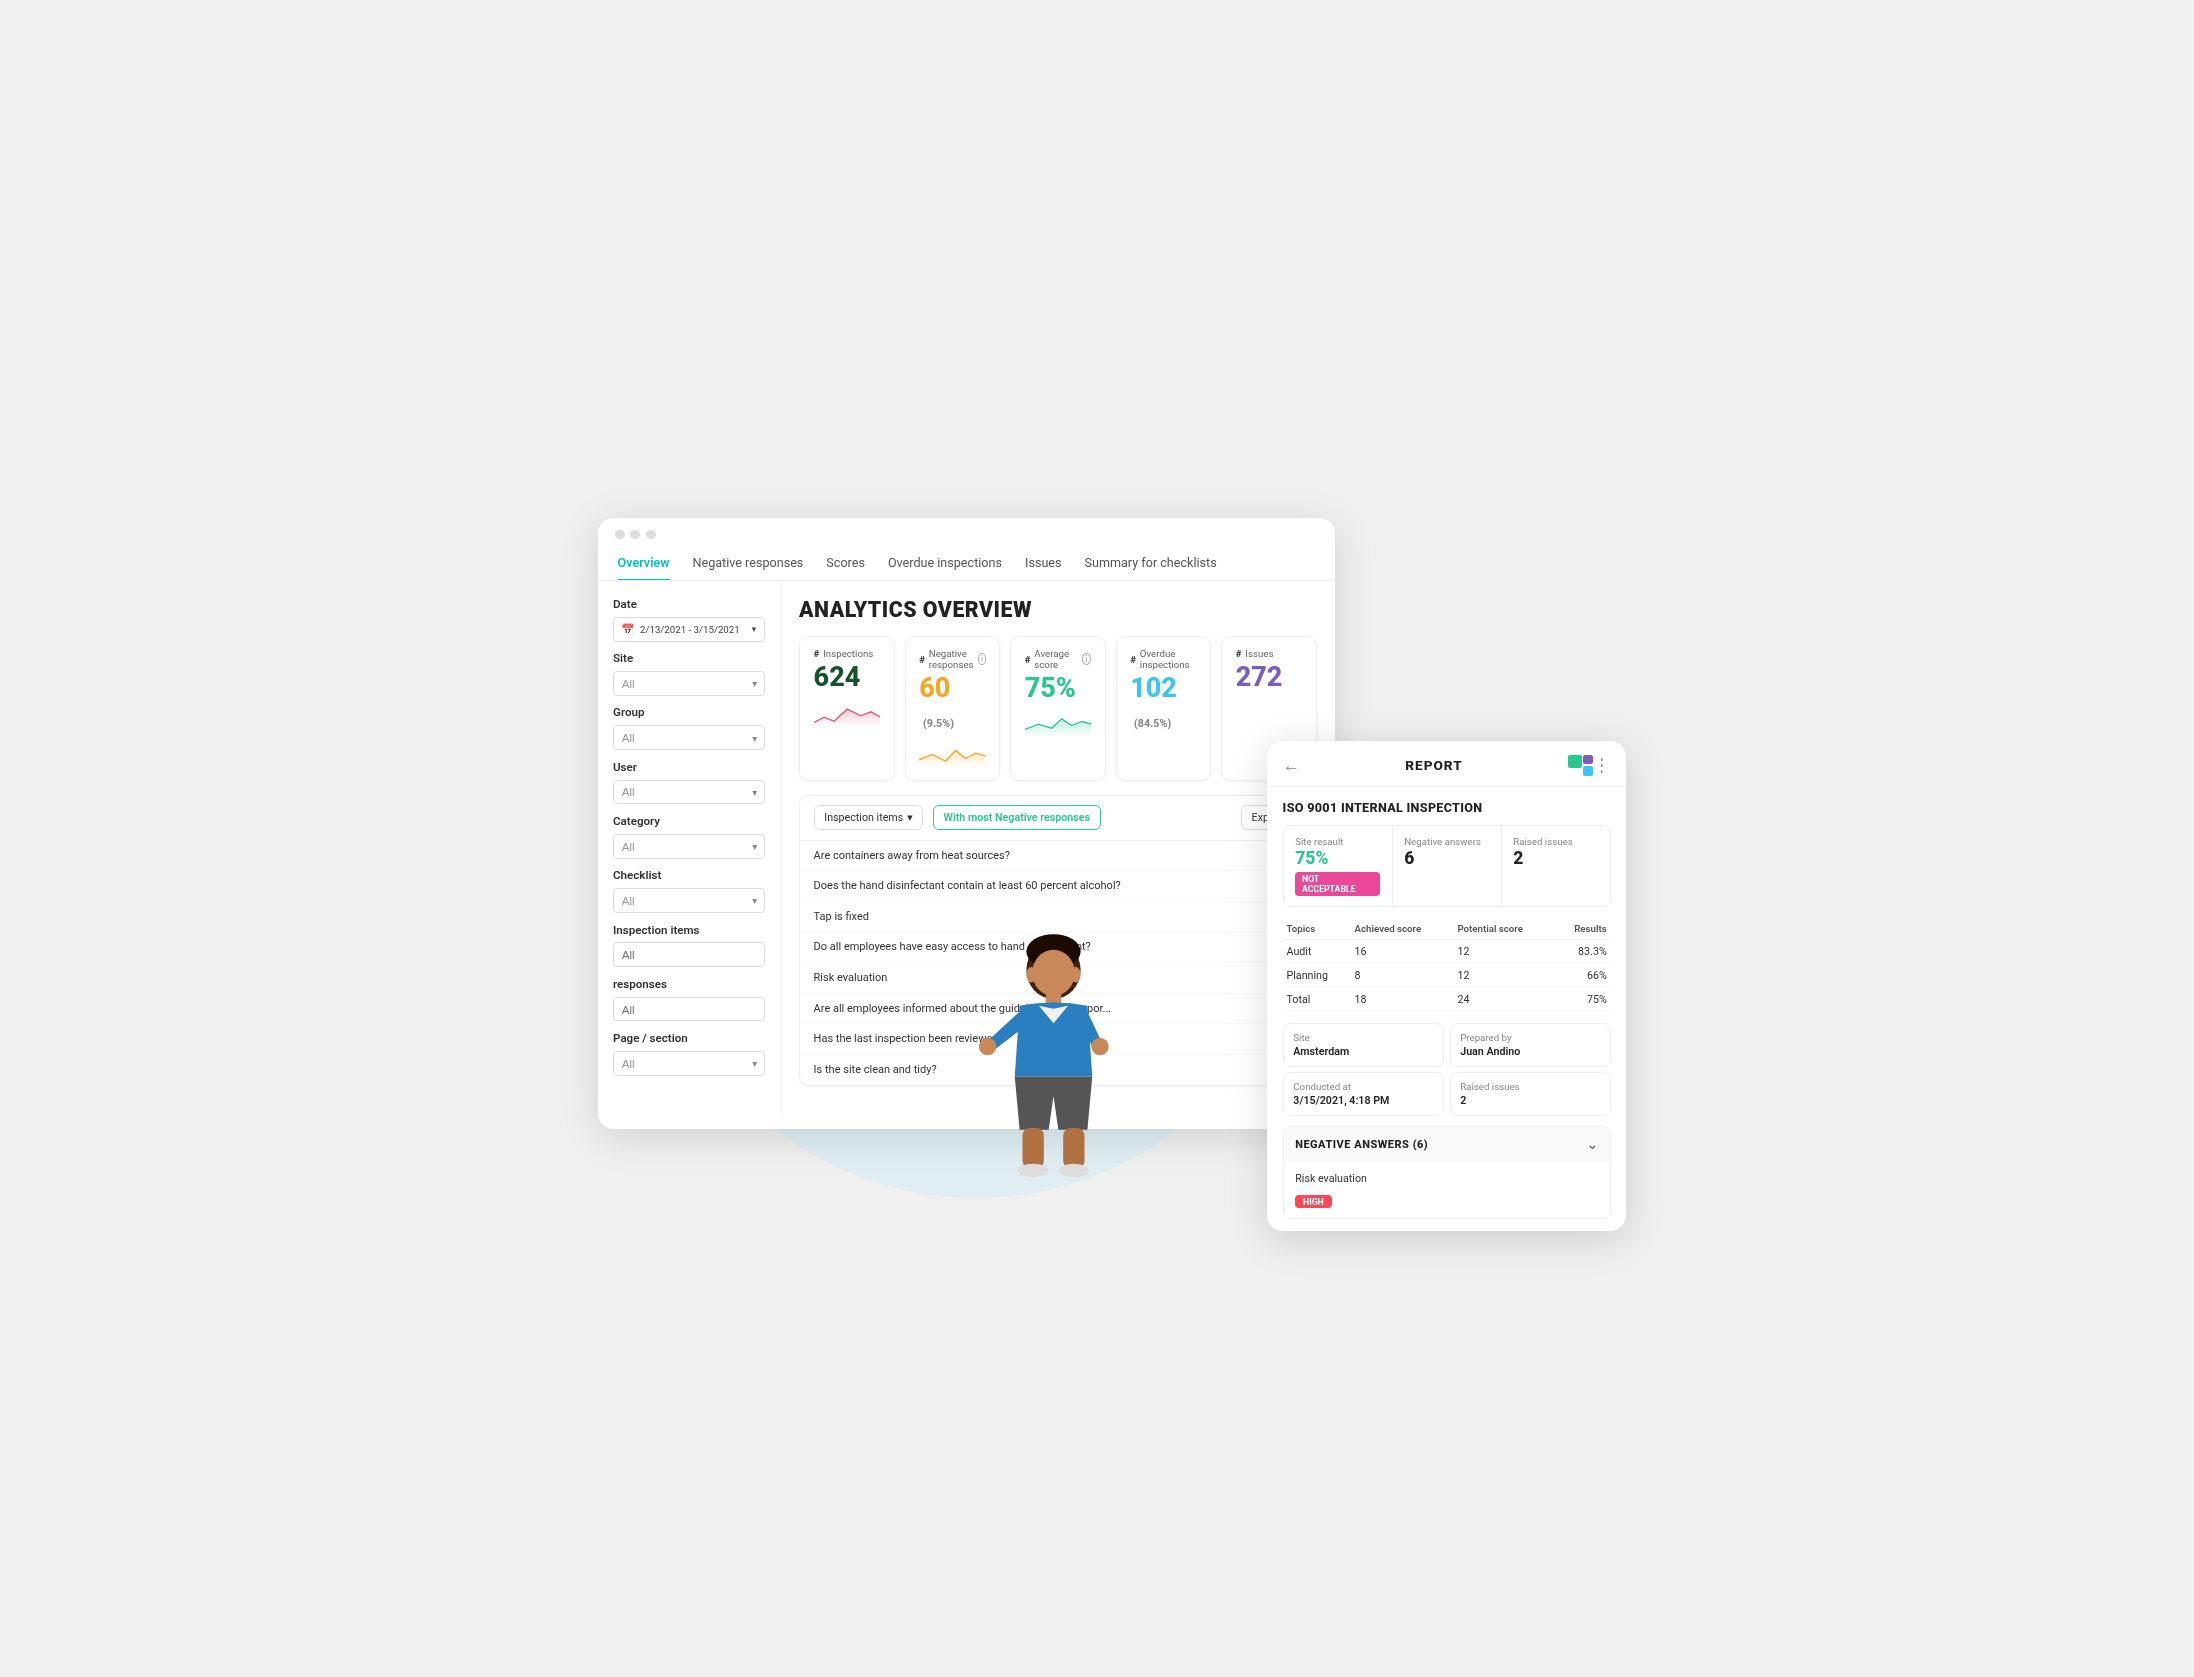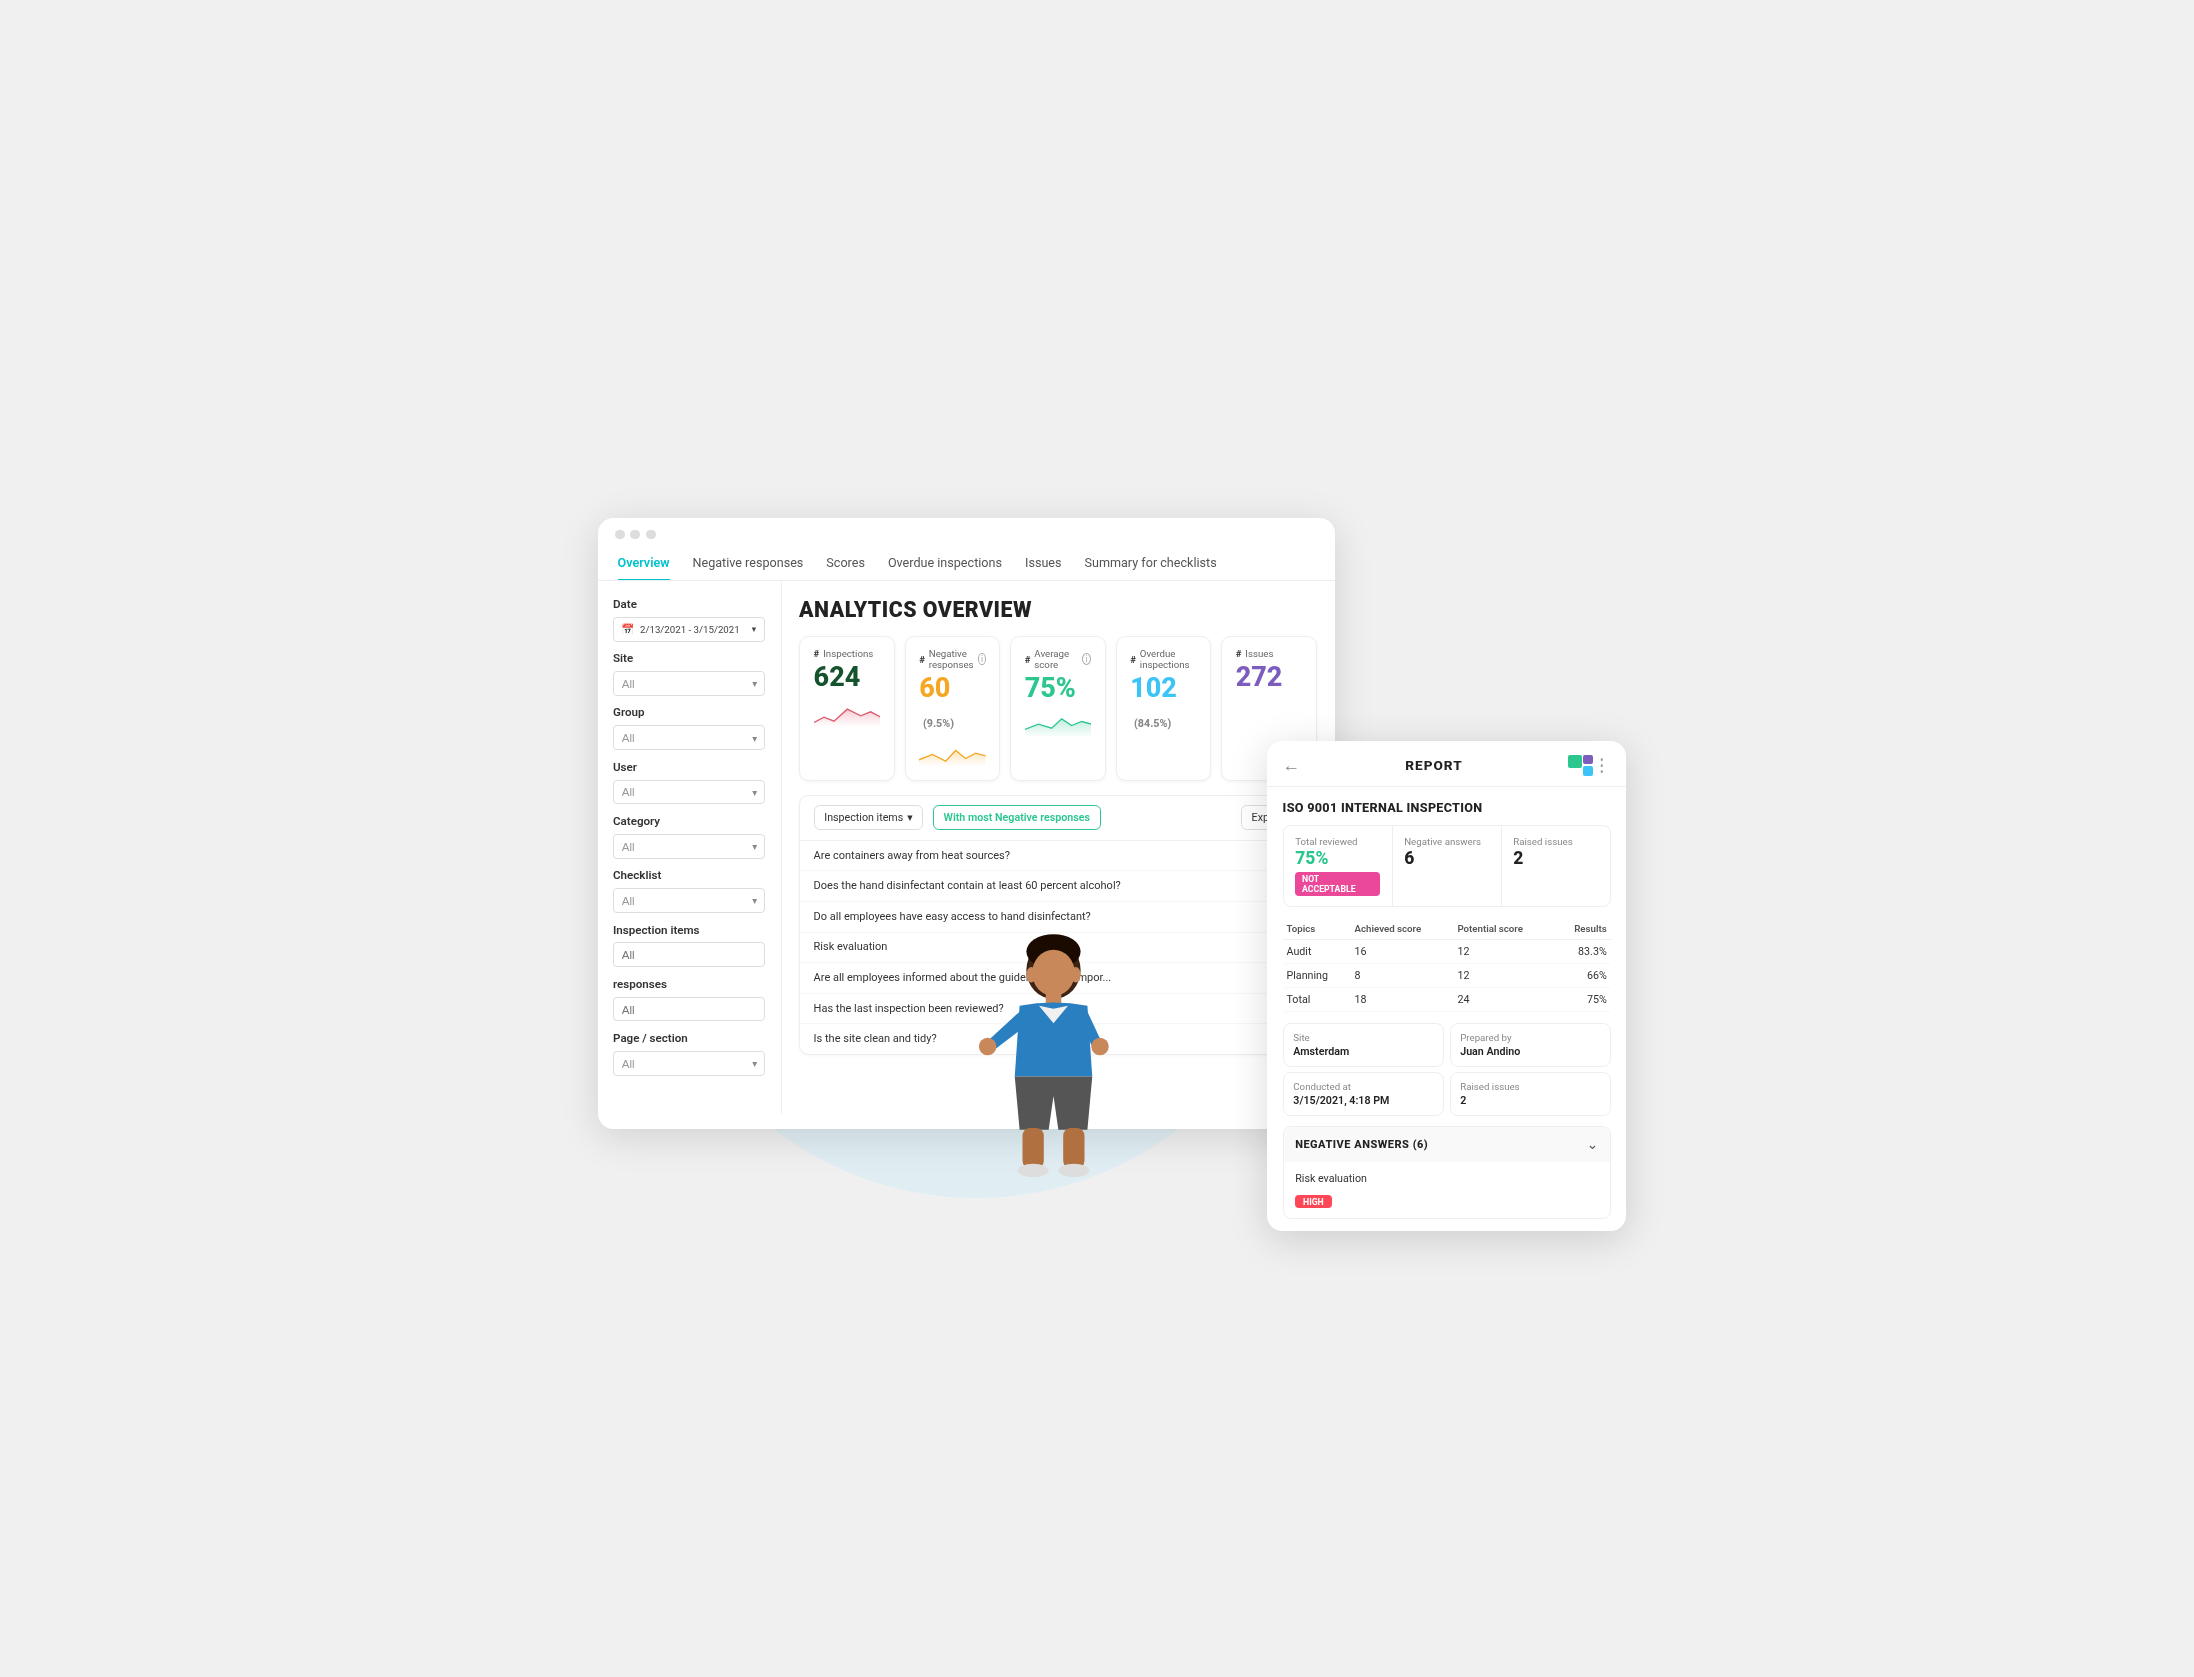--- a/index.html
+++ b/index.html
@@ -647,20 +647,24 @@
 
           <div class="table-row">
             <span>Are containers away from heat sources?</span>
             <span class="table-row-num">1</span>
           </div>
           <div class="table-row">
             <span>Does the hand disinfectant contain at least 60 percent alcohol?</span>
             <span class="table-row-num">2</span>
           </div>
           <div class="table-row">
+            <span>Tap is fixed</span>
+            <span class="table-row-num">2</span>
+          </div>
+          <div class="table-row">
             <span>Do all employees have easy access to hand disinfectant?</span>
             <span class="table-row-num">1</span>
           </div>
           <div class="table-row">
             <span>Risk evaluation</span>
             <span class="table-row-num">2</span>
           </div>
           <div class="table-row">
             <span>Are all employees informed about the guidelines  for tempor...</span>
             <span class="table-row-num">3</span>
@@ -690,21 +694,21 @@
         </div>
       </div>
       <span class="report-menu">⋮</span>
     </div>
 
     <div class="report-body">
       <div class="report-inspection-title">ISO 9001 INTERNAL INSPECTION</div>
 
       <div class="report-stats-row">
         <div class="report-stat">
-          <div class="report-stat-label">Total reviewed</div>
+          <div class="report-stat-label">Site resault</div>
           <div class="report-stat-value green">75%</div>
           <div class="not-acceptable-badge">NOT ACCEPTABLE</div>
         </div>
         <div class="report-stat">
           <div class="report-stat-label">Negative answers</div>
           <div class="report-stat-value">6</div>
         </div>
         <div class="report-stat">
           <div class="report-stat-label">Raised issues</div>
           <div class="report-stat-value">2</div>

